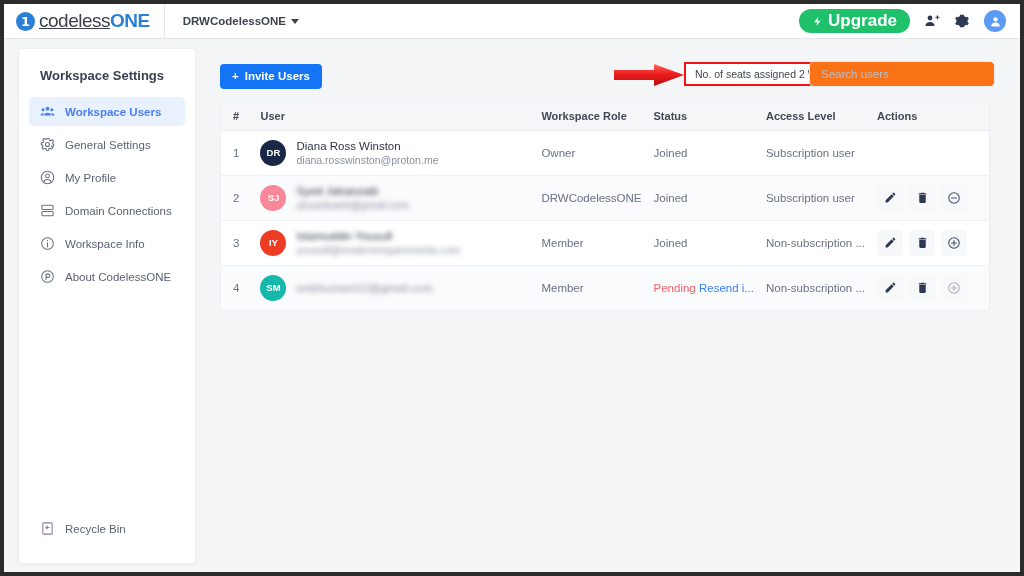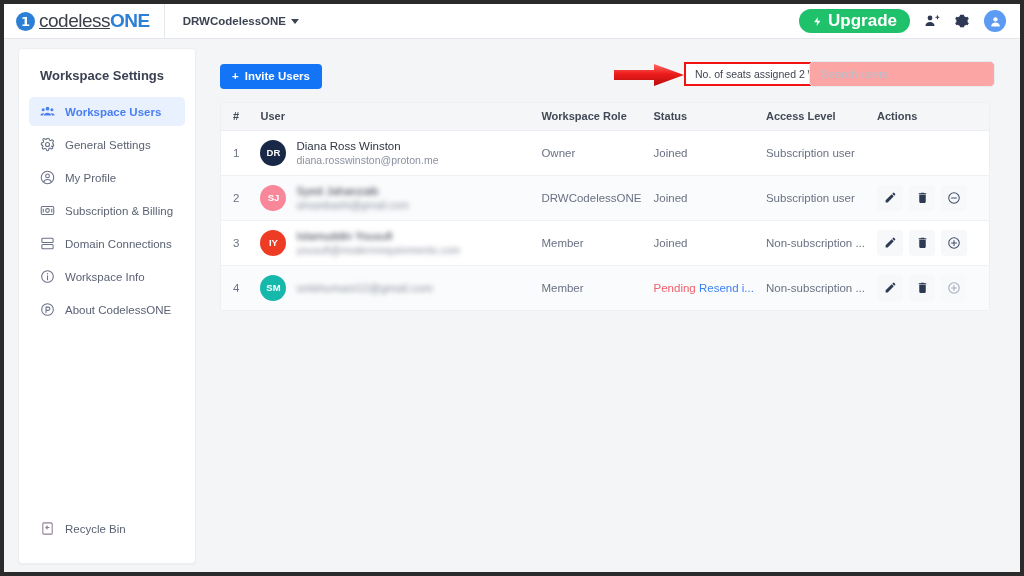--- a/index.html
+++ b/index.html
@@ -132,21 +132,21 @@
     white-space: nowrap;
   }
   .arrow-annot {
     position: absolute; left: 405px; top: 16px;
     width: 70px; height: 22px;
   }
   .search-box {
     position: absolute; left: 600px; top: 13px;
     width: 186px; height: 26px;
     border: 1px solid #e7eaee; border-radius: 5px;
-    background: #fca5a5;
+    background: #f97316;
     font-size: 11.5px; color: #3f4552;
     padding: 0 11px;
     font-family: "Liberation Sans", sans-serif;
     outline: none;
   }
   .search-box::placeholder { color: #b9bec9; }
 
   
   .table-card {
     position: absolute; left: 11px; top: 54px;
@@ -294,30 +294,20 @@
       <span class="ico">
         <svg viewBox="0 0 24 24" fill="none" stroke="#6b7285" stroke-width="1.7">
           <circle cx="12" cy="12" r="10"></circle>
             <circle cx="12" cy="9.5" r="3"></circle>
           <path d="M5.8 19.2c1-2.6 3.4-4 6.2-4s5.2 1.4 6.2 4"></path>
         </svg>
       </span>
       <span class="nav-label">My Profile</span>
     </div>
 
-    <div class="nav-item">
-      <span class="ico">
-        <svg viewBox="0 0 24 24" fill="none" stroke="#6b7285" stroke-width="1.7">
-          <rect x="2" y="5.5" width="20" height="13" rx="2"></rect>
-          <circle cx="12" cy="12" r="3"></circle>
-          <path d="M5.2 9v6M18.8 9v6"></path>
-        </svg>
-      </span>
-      <span class="nav-label">Subscription &amp; Billing</span>
-    </div>
 
 
     <div class="nav-item">
       <span class="ico">
         <svg viewBox="0 0 24 24" fill="none" stroke="#6b7285" stroke-width="1.7">
           <rect x="3" y="3.5" width="18" height="7" rx="1.6"></rect>
           <rect x="3" y="13.5" width="18" height="7" rx="1.6"></rect>
         </svg>
       </span>
       <span class="nav-label">Domain Connections</span>

